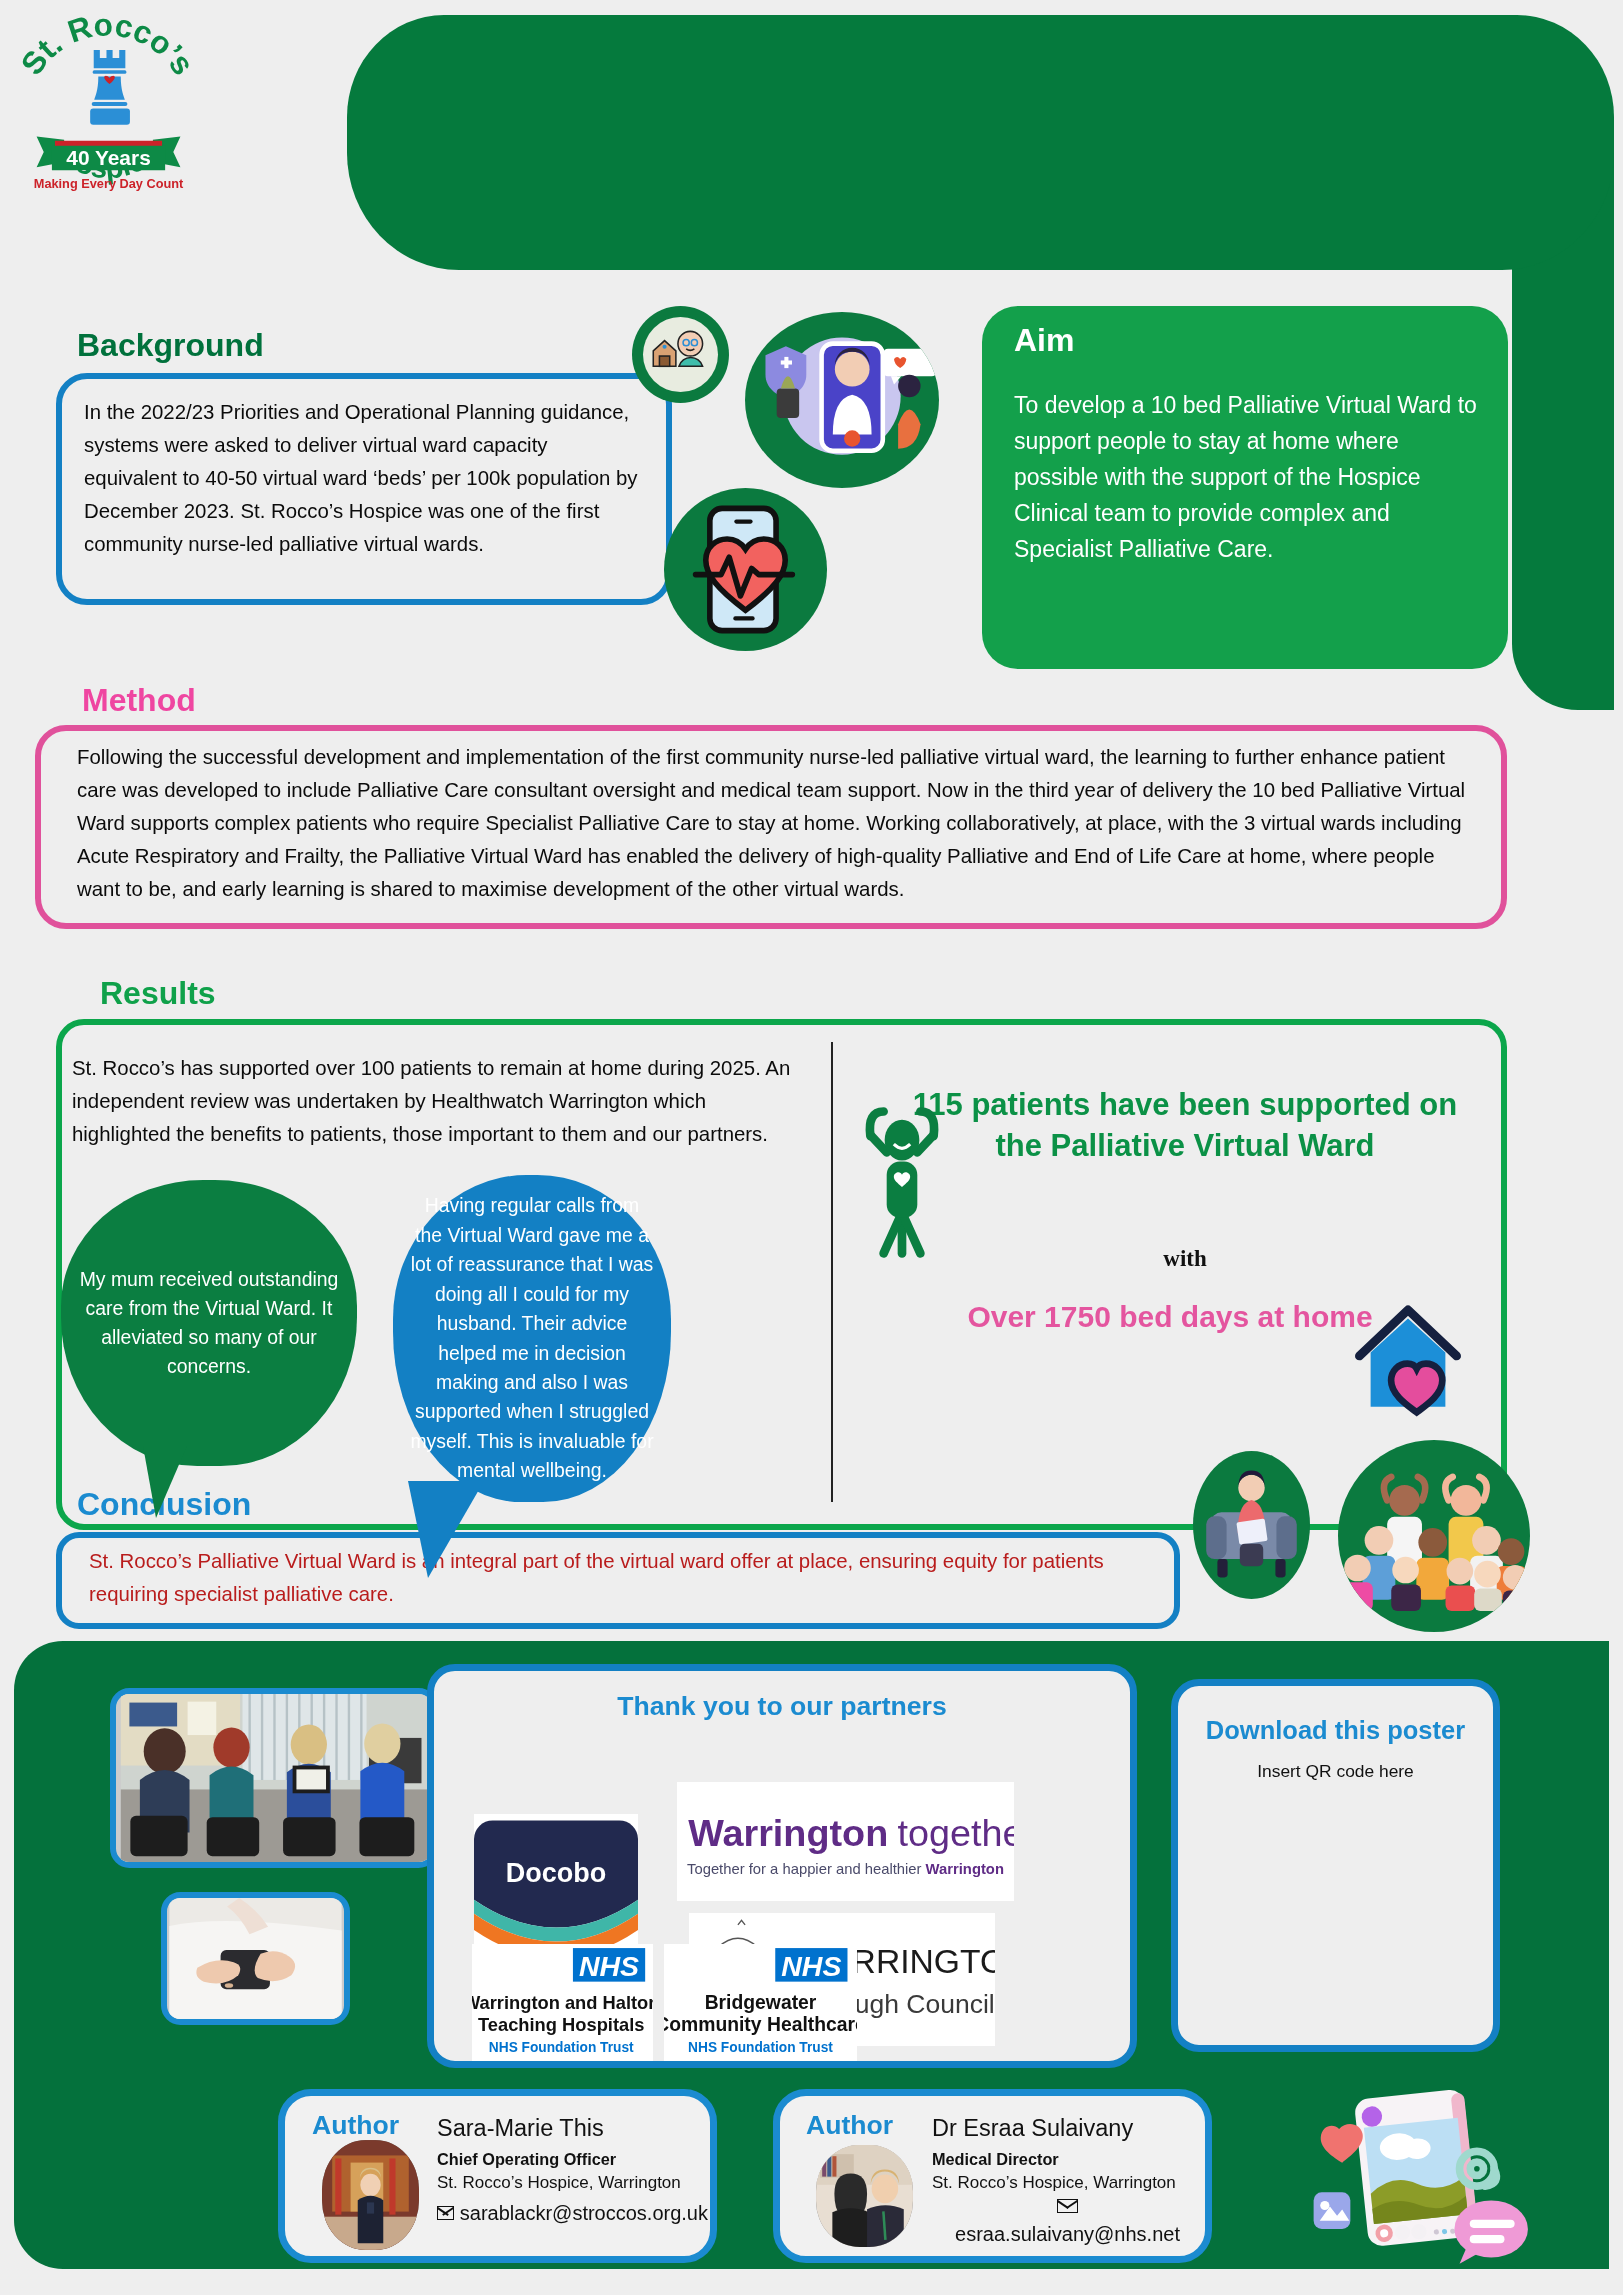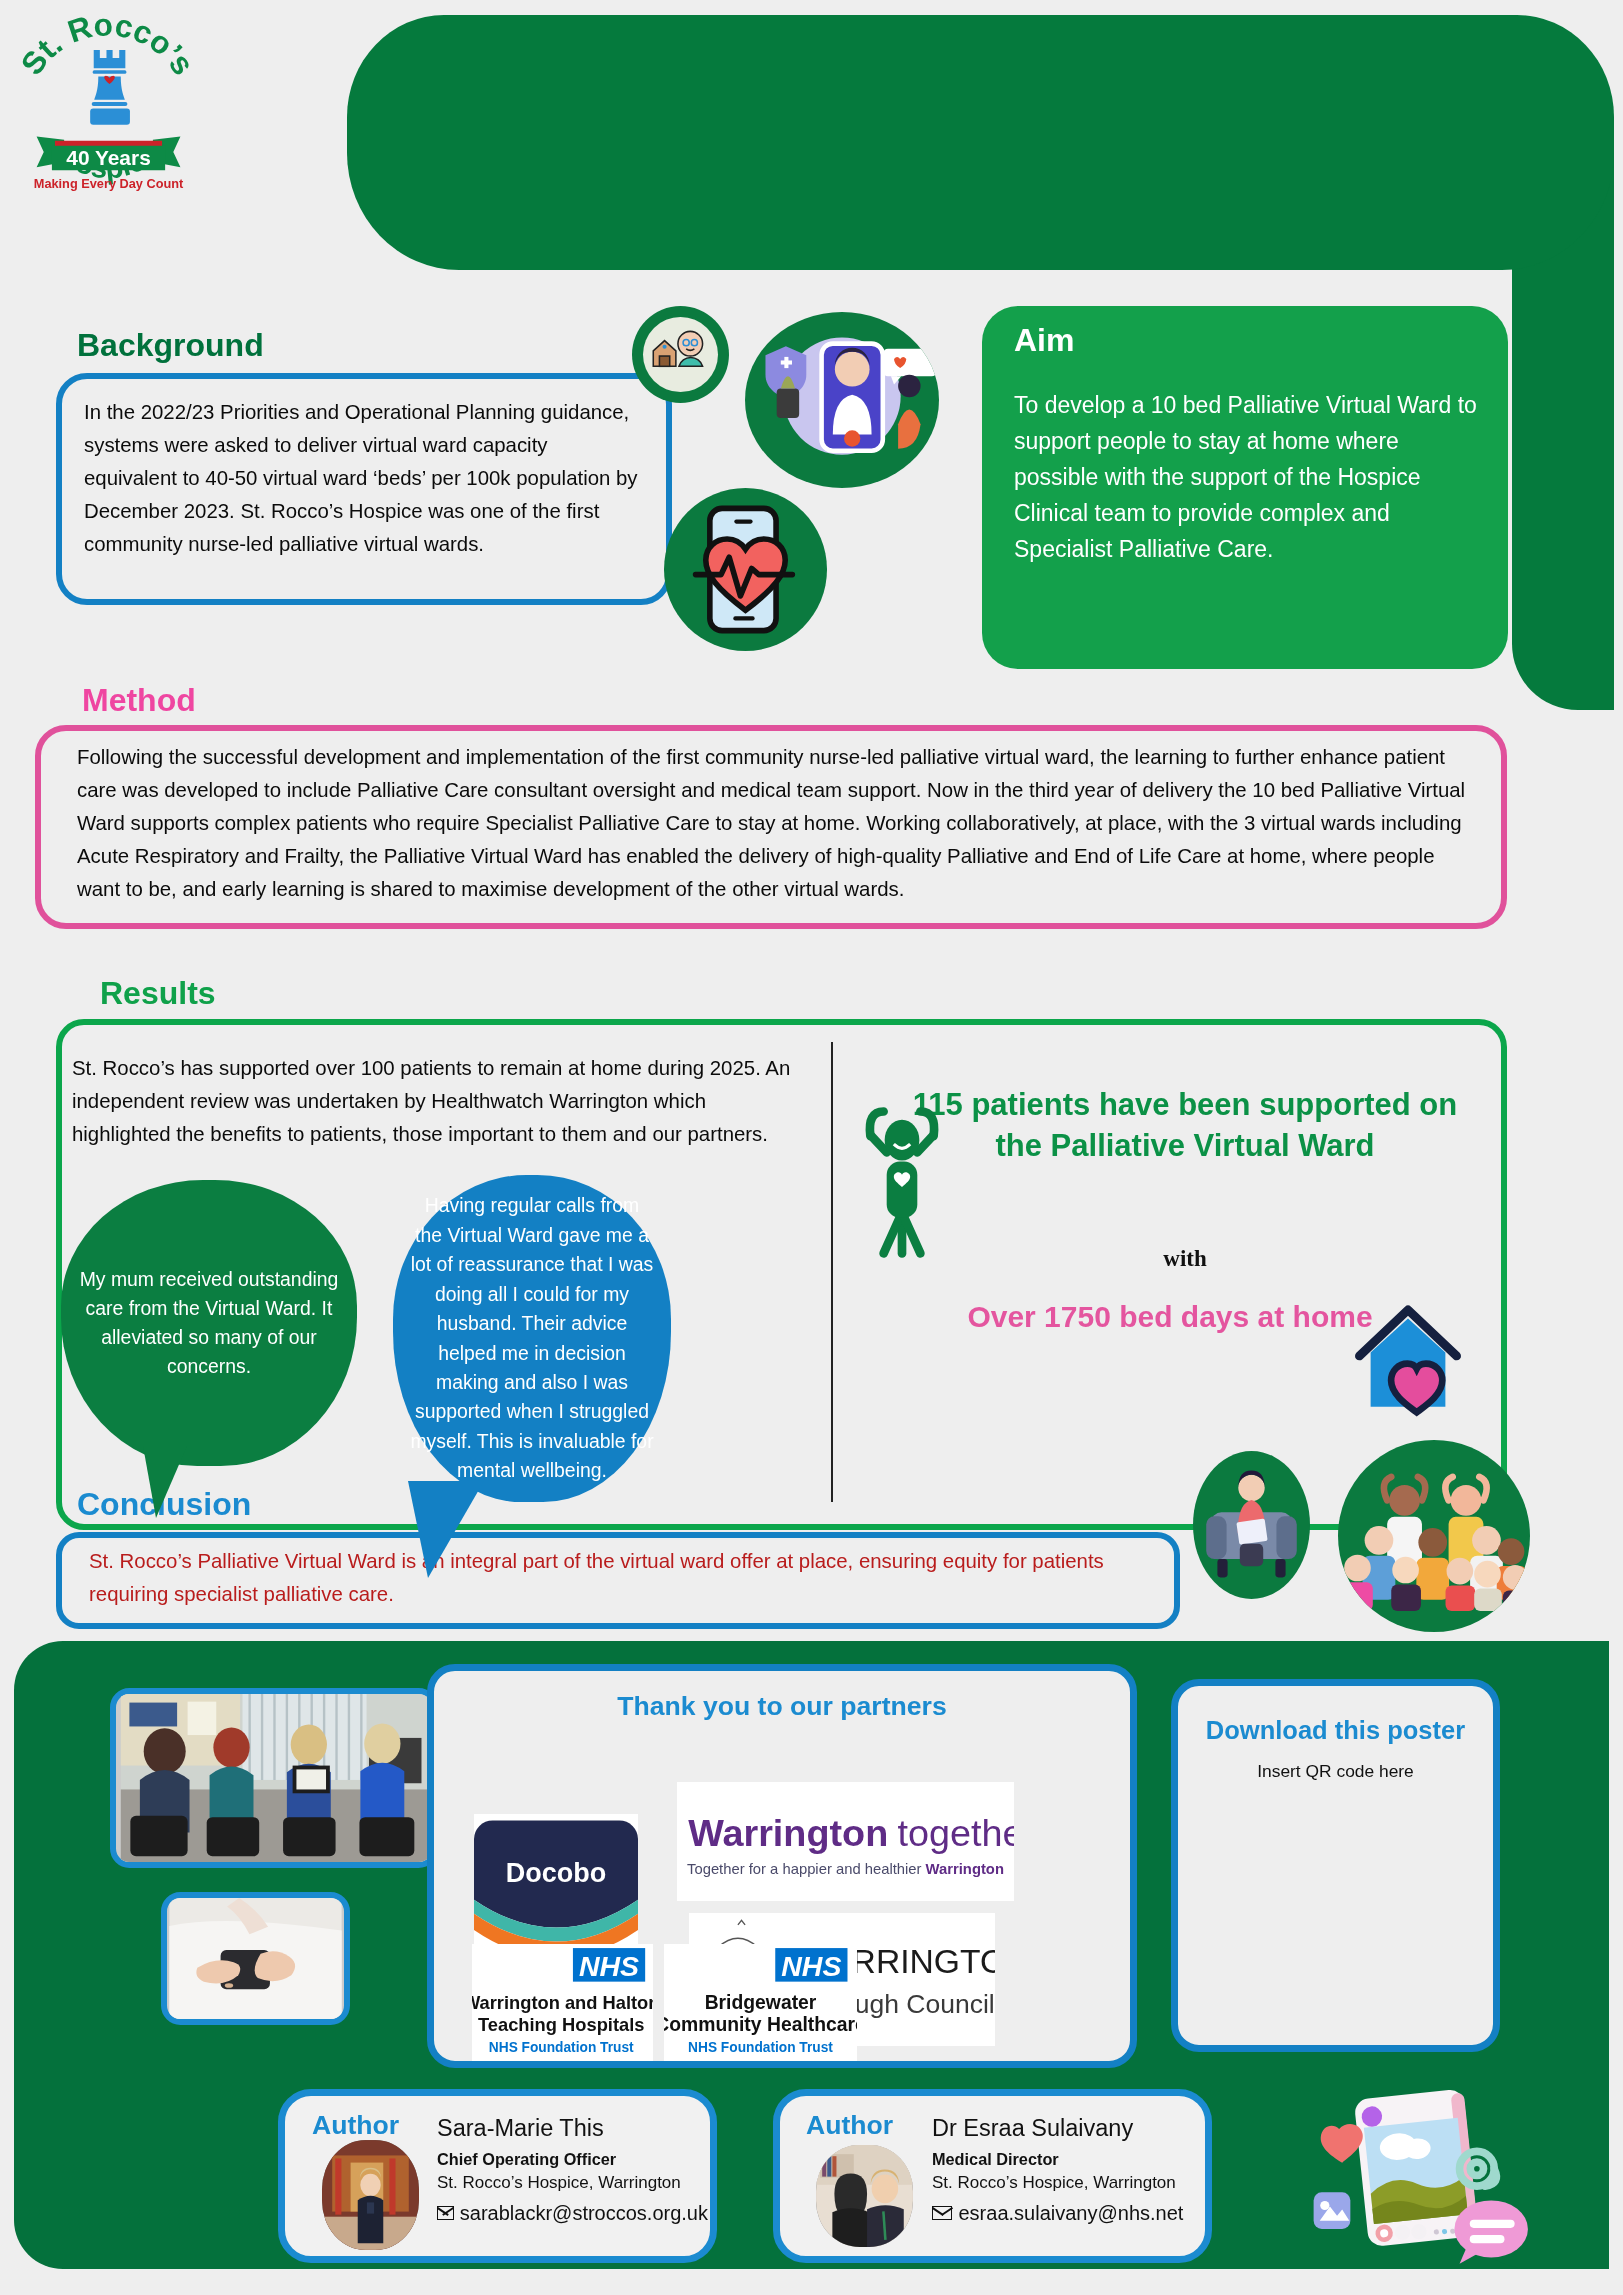--- a/index.html
+++ b/index.html
@@ -691,21 +691,21 @@
       <ellipse cx="135" cy="86" rx="26" ry="28" fill="#f0cfae"></ellipse>
       <path d="M107,80 a28,28 0 0 1 56,0 q0,-32 -28,-32 q-28,0 -28,32 z" fill="#d8b272"></path>
       <path d="M100,126 q36,-16 72,0 v74 h-72 z" fill="#2a2a38"></path>
       <path d="M132,130 l4,56" stroke="#2e8b57" stroke-width="5" fill="none"></path>
     </svg>
   </div>
   <div style="position:absolute; left:932px; top:2115px; width:271px; z-index:7;">
     <div class="author-name">Dr Esraa Sulaivany</div>
     <div class="author-role" style="margin-top:5.1px;">Medical Director</div>
     <div class="author-org">St. Rocco’s Hospice, Warrington</div>
-    <div class="author-mail" style="margin-top:3.1px;">
+    <div class="author-mail" style="margin-top:3.1px;flex-direction:column;">
       <span class="env"></span>
       <span>esraa.sulaivany@nhs.net</span>
     </div>
   </div>
 
   <div style="position:absolute; left:1297px; top:2081px; width:271px; height:199px; z-index:6;">
     <svg viewBox="0 0 530 390" style="width:100%;height:100%;">
       <g transform="rotate(-6 265 195)">
         <rect x="128" y="22" width="215" height="290" rx="28" fill="#f7f3f6"></rect>
         <rect x="318" y="30" width="26" height="274" rx="13" fill="#f0b7cc"></rect>

